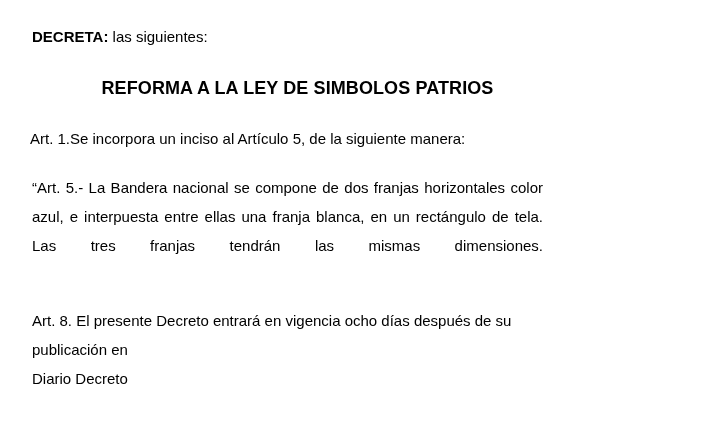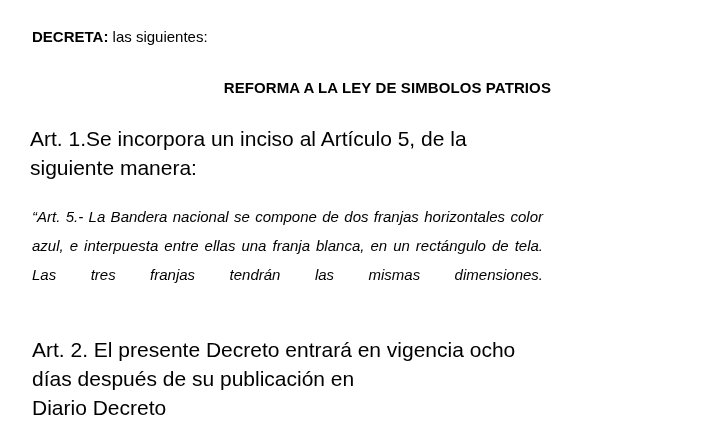--- a/index.html
+++ b/index.html
@@ -25,43 +25,42 @@
   .line-decreta {
     font-size: 15px;
     line-height: 20px;
     margin: 0 0 0 2px;
     padding-top: 5px;
   }
   .line-decreta .bold {
     font-weight: bold;
   }
   .title {
-    text-align: right;
+    text-align: center;
     font-weight: bold;
-    font-size: 15px;
+    font-size: 18px;
     line-height: 20px;
     margin: 31px 0 0 14px;
     letter-spacing: 0.1px;
   }
   .para {
-    font-size: 21px;
+    font-size: 15px;
     line-height: 29px;
     margin: 6px;
   }
   .art1 {
     margin-top: 26px;
     margin-left: 0px;
   }
   .quote-block {
     margin-top: 20px;
     text-align: justify;
     text-justify: inter-word;
     margin-left: 2px;
     margin-right: 8px;
-    font-style: italic;
   }
   .quote-block p {
     margin: 0;
     font-size: 15px;
     line-height: 29px;
   }
   .quote-block p.justify {
     text-align: justify;
   }
   .quote-block p.justify::after {
@@ -89,17 +88,17 @@
 
   <h1 class="title">REFORMA A LA LEY DE SIMBOLOS PATRIOS</h1>
 
   <p class="para art1"> Art. 1.Se incorpora un inciso al Artículo 5, de la siguiente manera:</p>
 
   <div class="quote-block">
     <p class="justify">“Art. 5.- La Bandera nacional se compone de dos franjas horizontales color azul, e interpuesta entre ellas una franja blanca, en un rectángulo de tela. Las tres franjas tendrán las mismas dimensiones.</p>
   </div>
 
   <p class="para art2">
-    <span class="l1">Art. 2. El presente Decreto entrará en vigencia ocho días después de su publicación en</span>
+    <span class="l1">Art. 8. El presente Decreto entrará en vigencia ocho días después de su publicación en</span>
     <span class="l2">Diario Decreto</span>
   </p>
 
 </div>
 
 </body></html>

